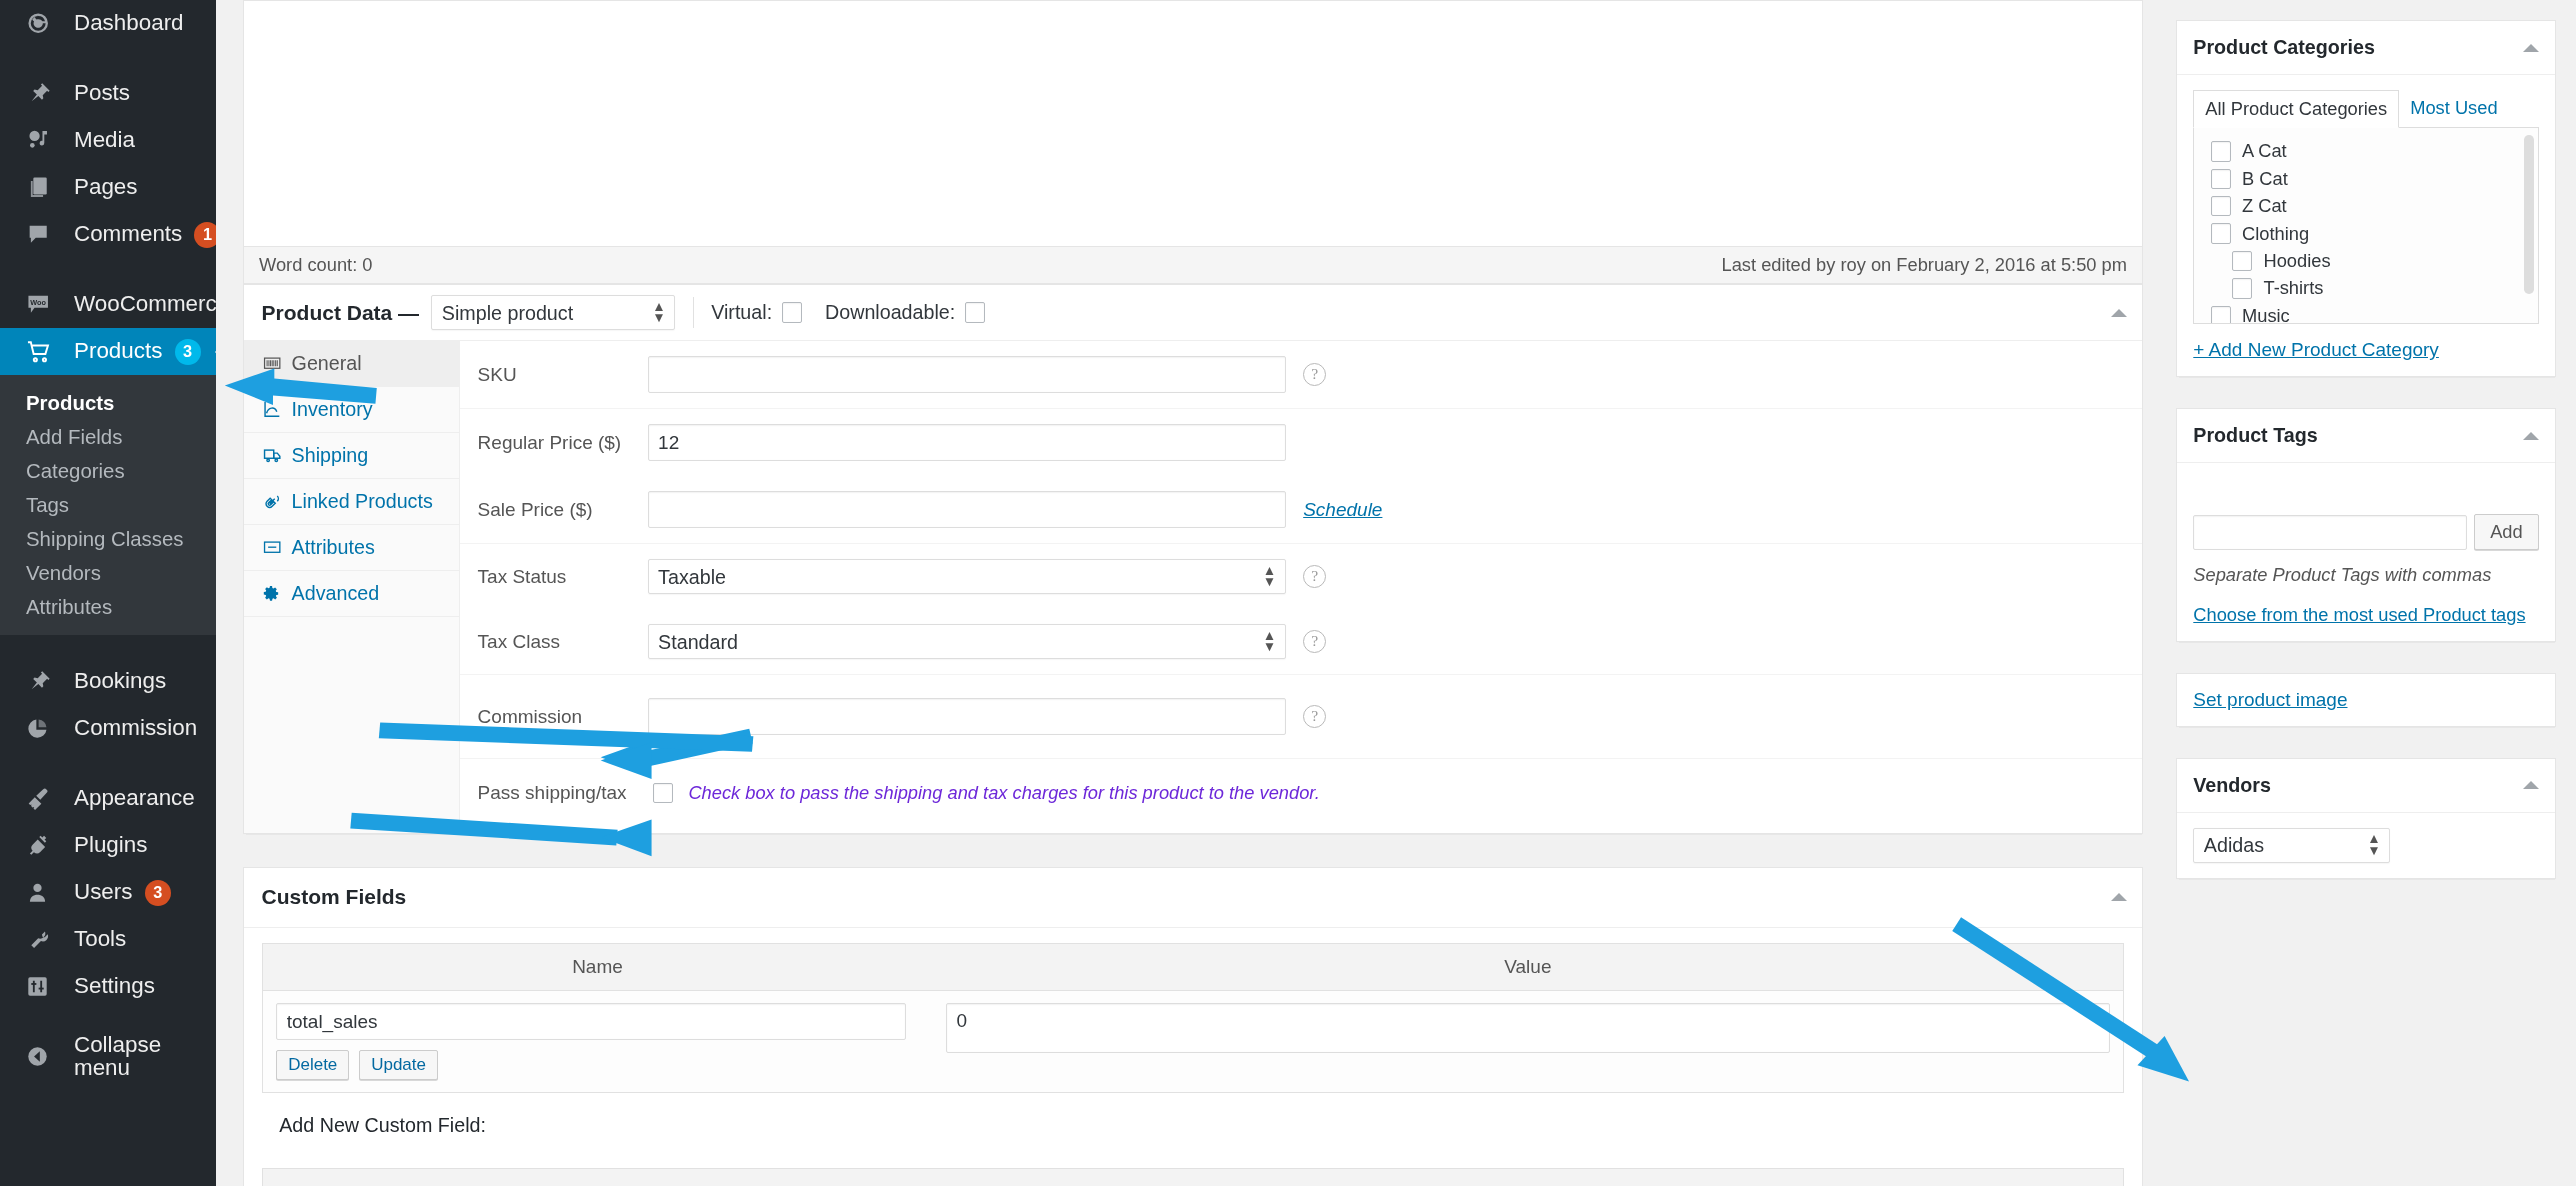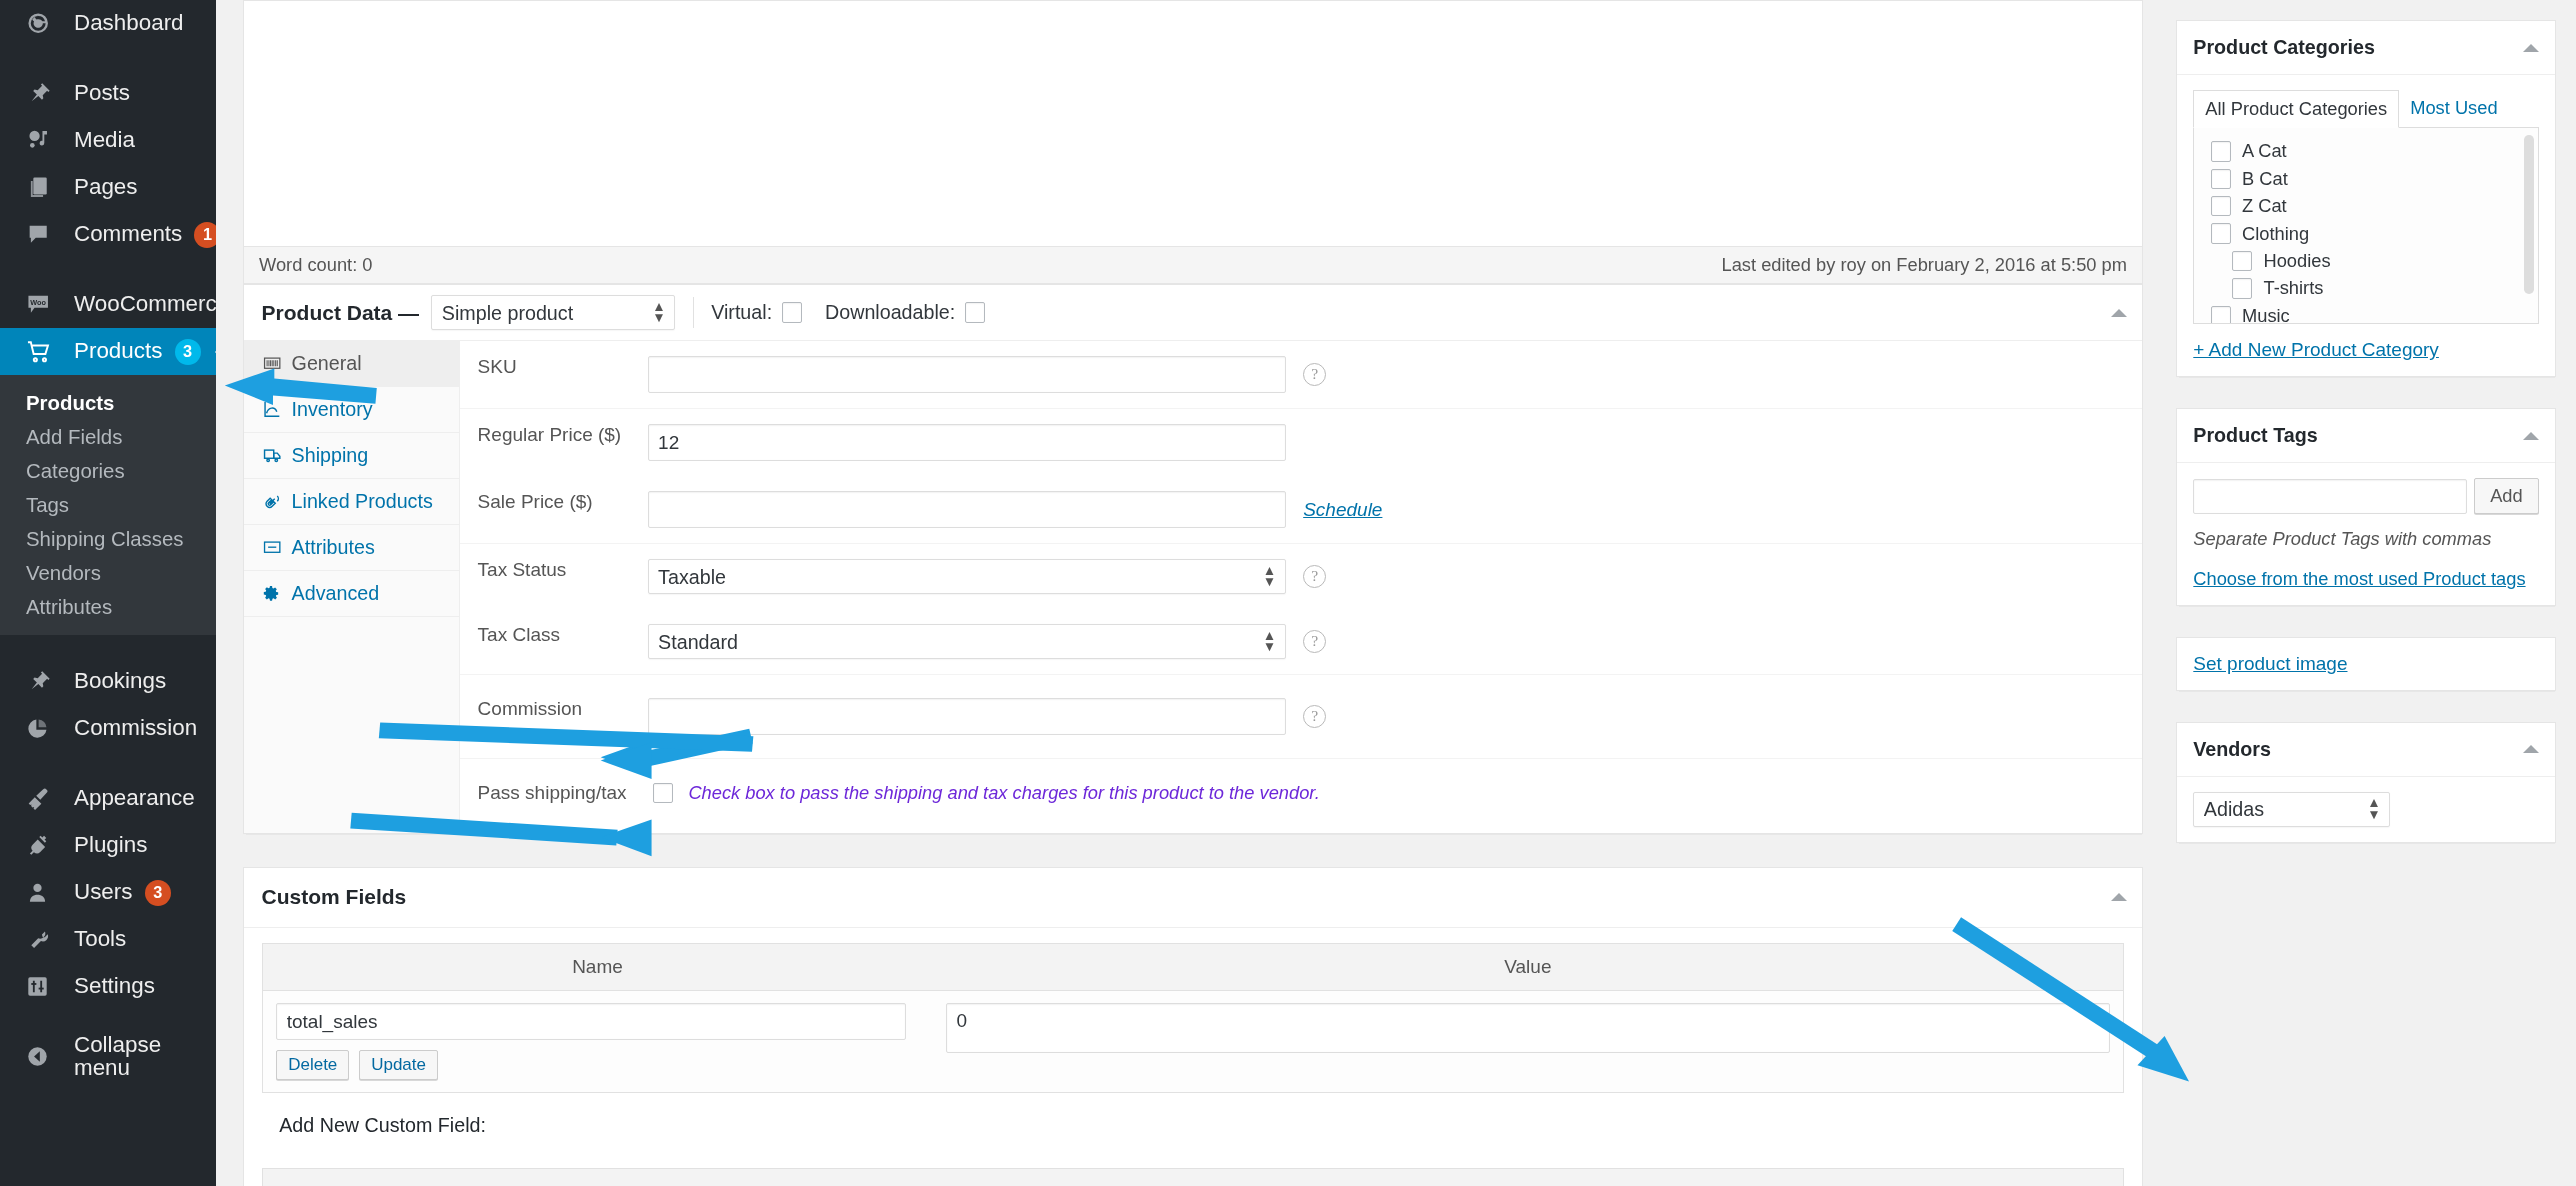--- a/index.html
+++ b/index.html
@@ -120,21 +120,21 @@
     display: flex; align-items: center; height: 46px;
     padding-left: 17.6px; font-size: 19.7px; color: #0073aa;
     border-bottom: 0.7px solid #eee;
   }
   .pd-tab .t-icon { width: 30px; min-width: 30px; color: #0073aa; display:flex; align-items:center; }
   .pd-tab.active { background: #eee; color: #555; border-right: 0.7px solid #eee; }
   .pd-tab.active .t-icon { color: #555; }
   .pd-panel { flex: 1; background: #fff; padding: 0; }
 
   .field-row {
-    display: flex; align-items: flex-start; padding: 12.2px 17.6px;
+    display: flex; align-items: center; padding: 12.2px 17.6px;
     border-bottom: 0.7px solid #f3f3f3;
   }
   .field-row.tall { padding: 15px 17.6px; }
   .field-row.nobord { border-bottom: none; }
   .field-label { width: 170px; min-width: 170px; font-size: 19px; color: #555; }
   .field-ctrl { display: flex; align-items: center; flex: 1; }
   input.wp-input {
     font-family: "Liberation Sans", sans-serif;
     font-size: 19px; color: #32373c;
     border: 0.7px solid #ddd; border-radius: 2px;
@@ -203,21 +203,21 @@
     padding: 9.5px 6.8px; overflow: hidden; position: relative;
   }
   .cat-item { display: flex; align-items: center; padding: 2.7px 0 2.7px 9.5px; font-size: 18.3px; color: #32373c; }
   .cat-item.child { padding-left: 31px; }
   .cat-item .cbx { margin-right: 11px; }
   .cat-scroll {
     position: absolute; right: 4.1px; top: 6.8px; width: 9.5px; height: 159px;
     background: #ddd; border-radius: 4.8px;
   }
   .addcat { display: block; margin-top: 15px; font-size: 19px; color: #0073aa; text-decoration: underline; }
-  .tag-row { display: flex; align-items: center; gap: 7px; }
+  .tag-row { display: flex; align-items: center; gap: 7px; margin-top: 36px; }
   input.tag-input {
     flex: 1; font-family: "Liberation Sans", sans-serif; font-size: 18.3px;
     border: 0.7px solid #ddd; border-radius: 2px; padding: 5.4px 8.1px; height: 35px;
     box-shadow: inset 0 0.7px 1.4px rgba(0,0,0,.07);
   }
   .btn-add {
     font-family: "Liberation Sans", sans-serif; font-size: 18.3px; color: #555;
     background: #f7f7f7; border: 0.7px solid #ccc; border-radius: 2px;
     padding: 6.1px 15px; box-shadow: 0 0.7px 0 #ccc;
   }

